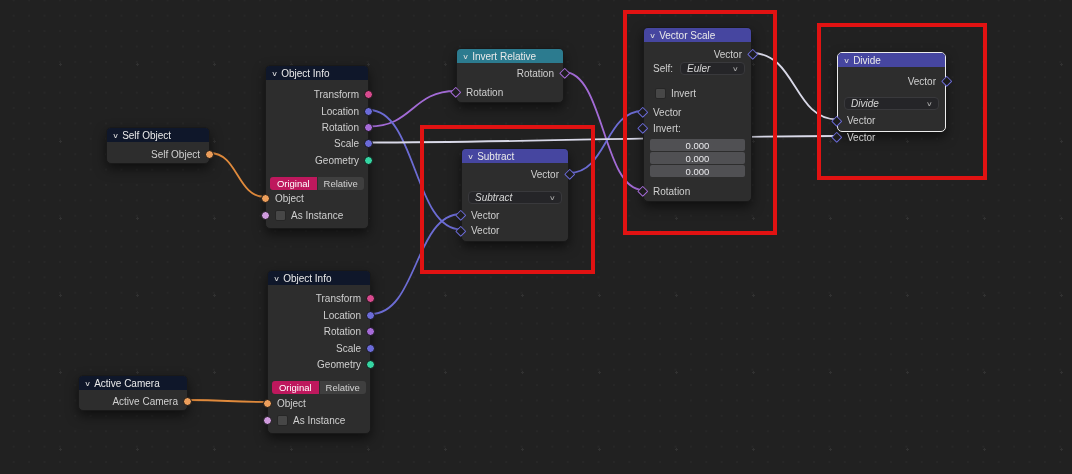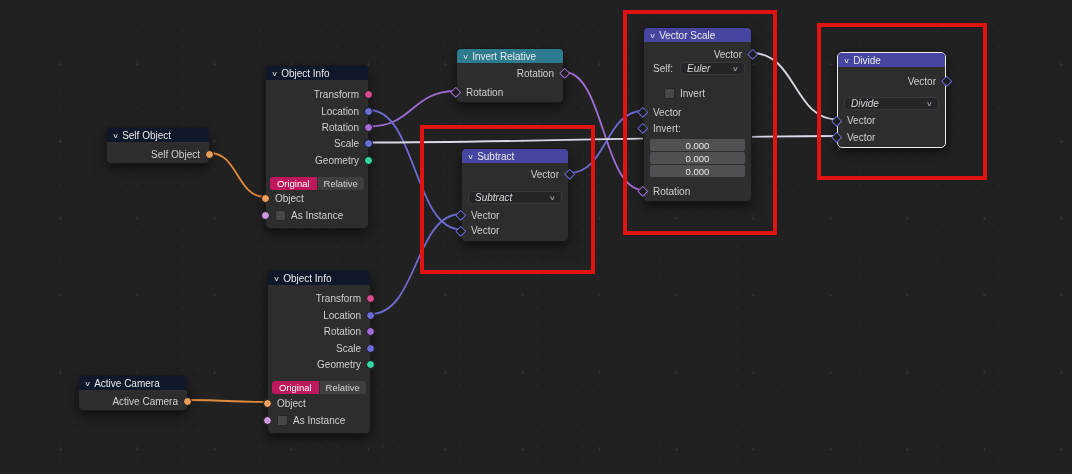--- a/index.html
+++ b/index.html
@@ -206,21 +206,21 @@
       <span class="lbl">Vector</span>
       <span class="dsock r d-vector"></span>
     </div>
     <div class="row" style="top:34px;height:13px;padding-right:0;">
       <span class="lbl">Self:</span>
     </div>
     <div class="dropdown" style="top:34px;left:36px;">
       <span class="lbl">Euler</span>
       <span class="dchev">∨</span>
     </div>
-    <div class="row" style="top:59px;height:12px;padding-left:20px;">
+    <div class="row" style="top:59px;height:12px;padding-left:11px;">
       <span class="checkbox"></span>
       <span class="lbl">Invert</span>
     </div>
     <div class="row" style="top:76px;">
       <span class="dsock l d-vector"></span>
       <span class="lbl">Vector</span>
     </div>
     <div class="row" style="top:92px;">
       <span class="dsock l d-vector"></span>
       <span class="lbl">Invert:</span>
@@ -233,21 +233,21 @@
     </div>
     <div class="vfield" style="top:137px;">
       <span>0.000</span>
     </div>
     <div class="row" style="top:155px;">
       <span class="dsock l d-rotation"></span>
       <span class="lbl">Rotation</span>
     </div>
   </div>
 
-  <div class="node selected" style="left:837px;top:52px;width:109px;height:96px;">
+  <div class="node selected" style="left:837px;top:52px;width:109px;height:80px;">
     <div class="nheader hdr-blue">
       <span class="chev">∨</span>
       <span class="lbl">Divide</span>
     </div>
     <div class="row out" style="top:20px;">
       <span class="lbl">Vector</span>
       <span class="dsock r d-vector"></span>
     </div>
     <div class="dropdown" style="top:44px;">
       <span class="lbl">Divide</span>

